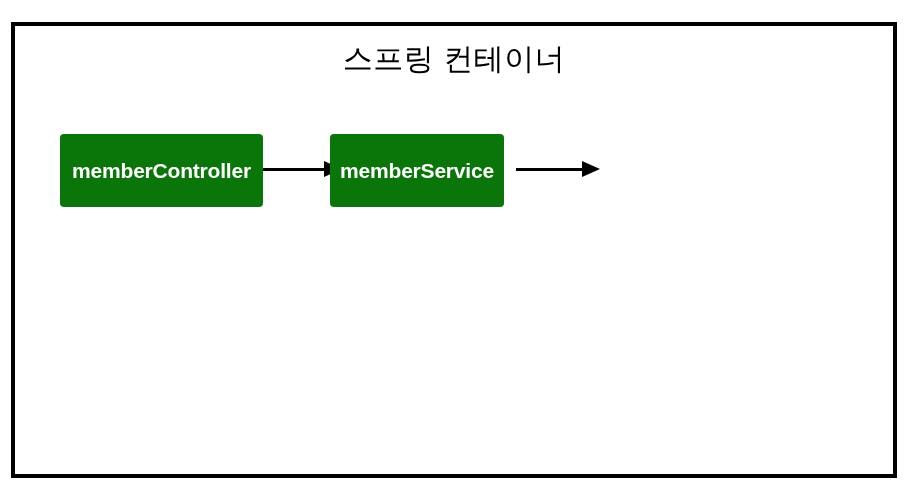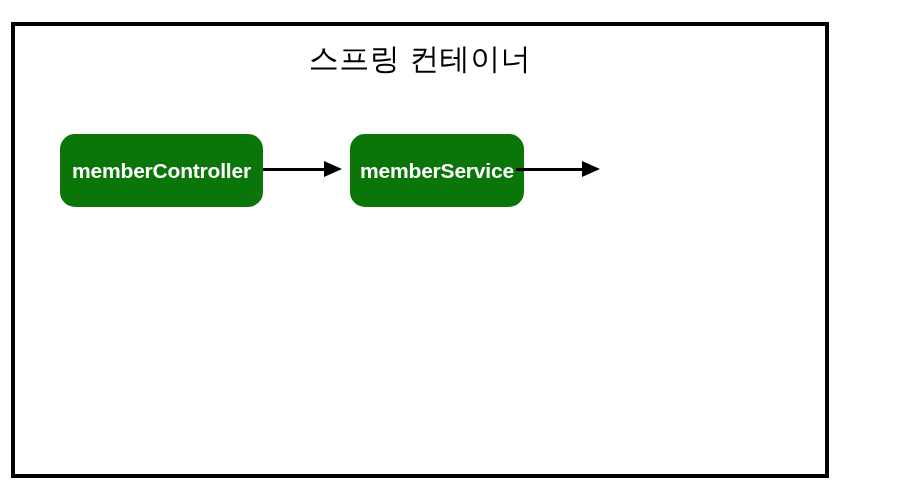--- a/index.html
+++ b/index.html
@@ -16,52 +16,52 @@
     overflow: hidden;
   }
   .canvas {
     position: relative;
     width: 909px; height: 491px;
     background: #ffffff;
   }
   .outer-frame {
     position: absolute;
     left: 11px; top: 22px;
-    width: 818px; height: 456px;
+    width: 886px; height: 456px;
     border: 4px solid var(--frame-border);
     background: #ffffff;
   }
   .diagram-title {
     position: absolute;
     left: 0; top: 14px;
     width: 100%;
     text-align: center;
     font-size: 30px;
     line-height: 38px;
     font-weight: 500;
     color: #000000;
     letter-spacing: 0.5px;
   }
   .node {
     position: absolute;
     top: 108px;
     height: 73px;
     background: var(--node-fill);
     color: var(--node-text);
-    border-radius: 15px;
+    border-radius: 4px;
     display: flex;
     align-items: center;
     justify-content: center;
     font-size: 21px;
     font-weight: bold;
     letter-spacing: -0.2px;
     white-space: nowrap;
   }
   .node-1 { left: 45px;  width: 203px; }
-  .node-2 { left: 335px; width: 174px; }
+  .node-2 { left: 315px; width: 174px; }
   .node-3 { left: 585px; width: 218px; }
   .arrow {
     position: absolute;
     top: 135px;
     height: 16px;
     display: flex;
     align-items: center;
   }
   .arrow-1 { left: 248px; width: 79px; }
   .arrow-2 { left: 501px; width: 84px; }

